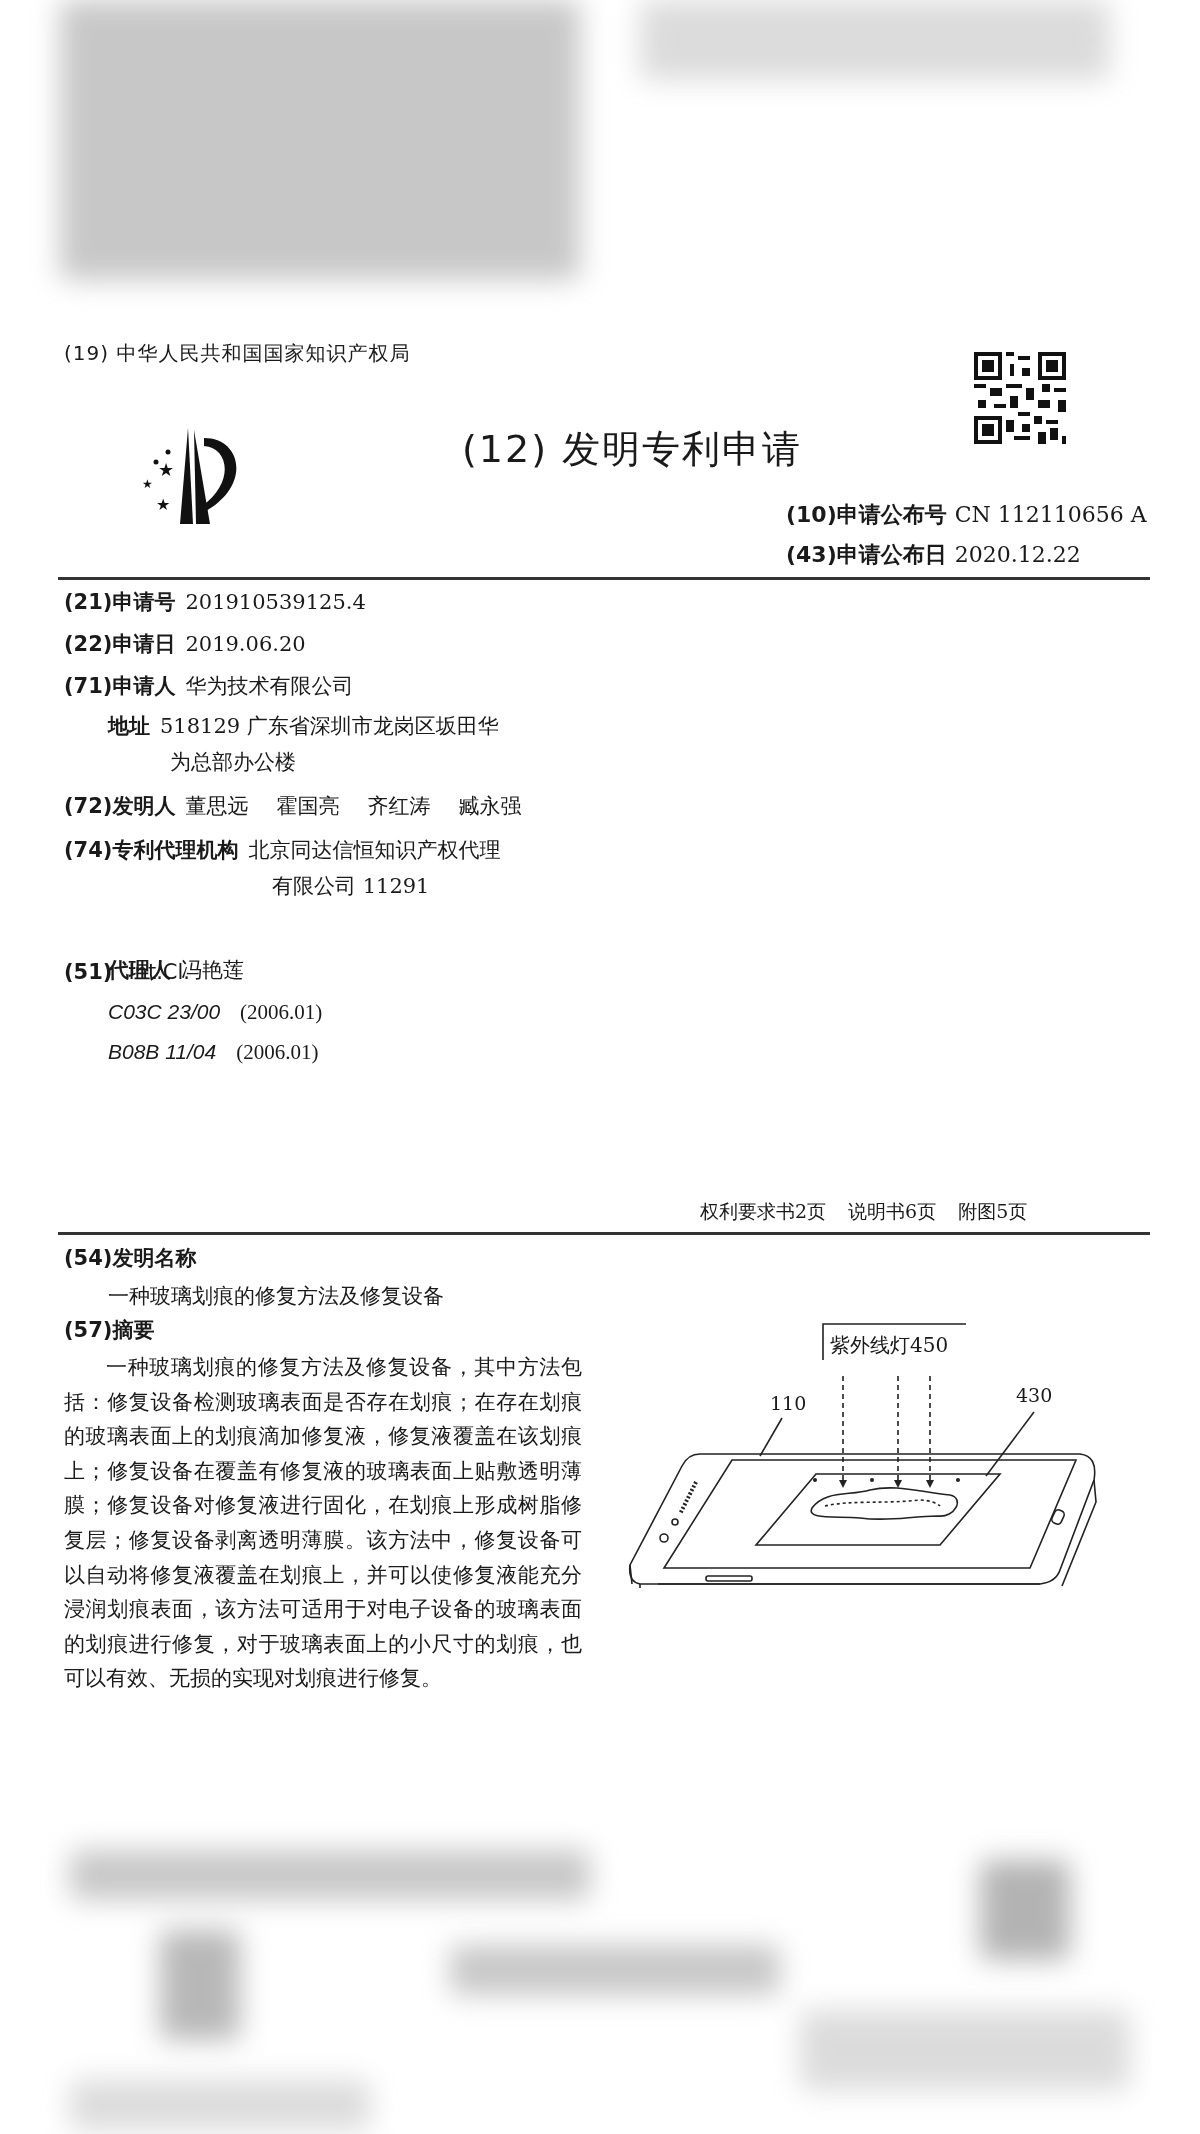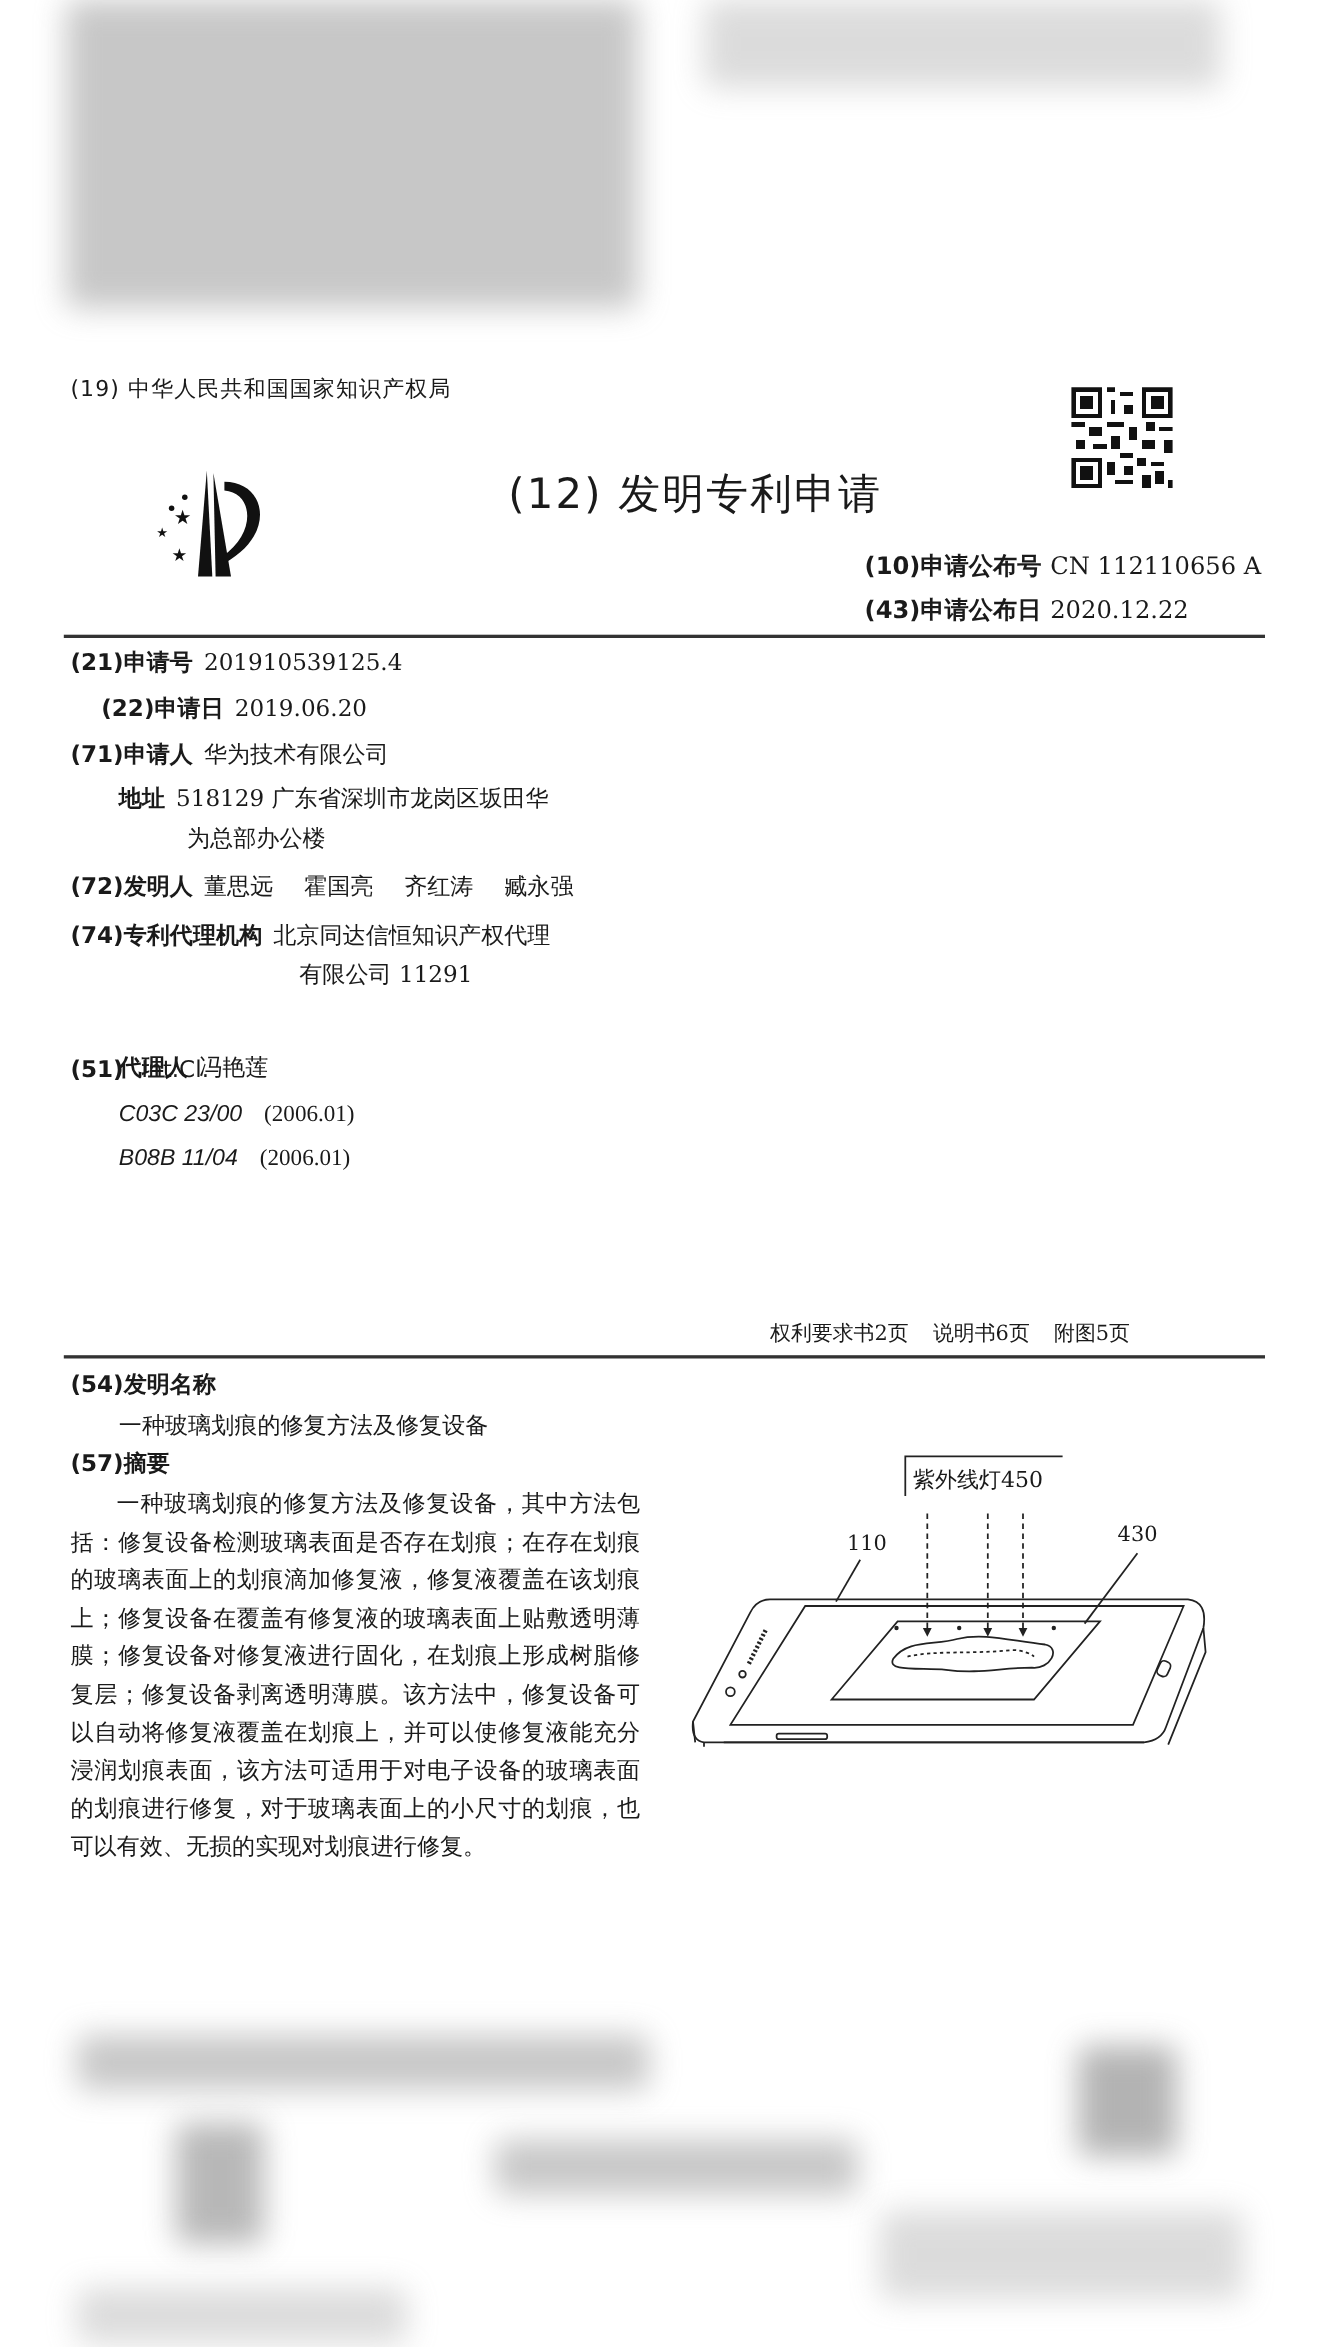--- a/index.html
+++ b/index.html
@@ -114,21 +114,21 @@
 </div>
 <div class="abs pubrow" style="top:540px;">
   <span class="lbl">(43)</span><span class="lbl">申请公布日</span><span class="val">2020.12.22</span>
 </div>
 
 <div class="rule" style="top:577px;"></div>
 
 <div class="field" style="top:588px;">
   <span class="lbl">(21)</span><span class="lbl">申请号</span><span class="val">201910539125.4</span>
 </div>
-<div class="field" style="top:630px;margin-left:28px;">
+<div class="field" style="top:630px;">
   <span class="lbl">(22)</span><span class="lbl">申请日</span><span class="val">2019.06.20</span>
 </div>
 <div class="field" style="top:672px;">
   <span class="lbl">(71)</span><span class="lbl">申请人</span><span class="val">华为技术有限公司</span>
 </div>
 <div class="field indent" style="top:712px;">
   <span class="lbl">地址</span><span class="val">518129 广东省深圳市龙岗区坂田华</span>
 </div>
 <div class="field" style="top:748px;left:170px;">
   <span class="val" style="margin-left:0">为总部办公楼</span>

